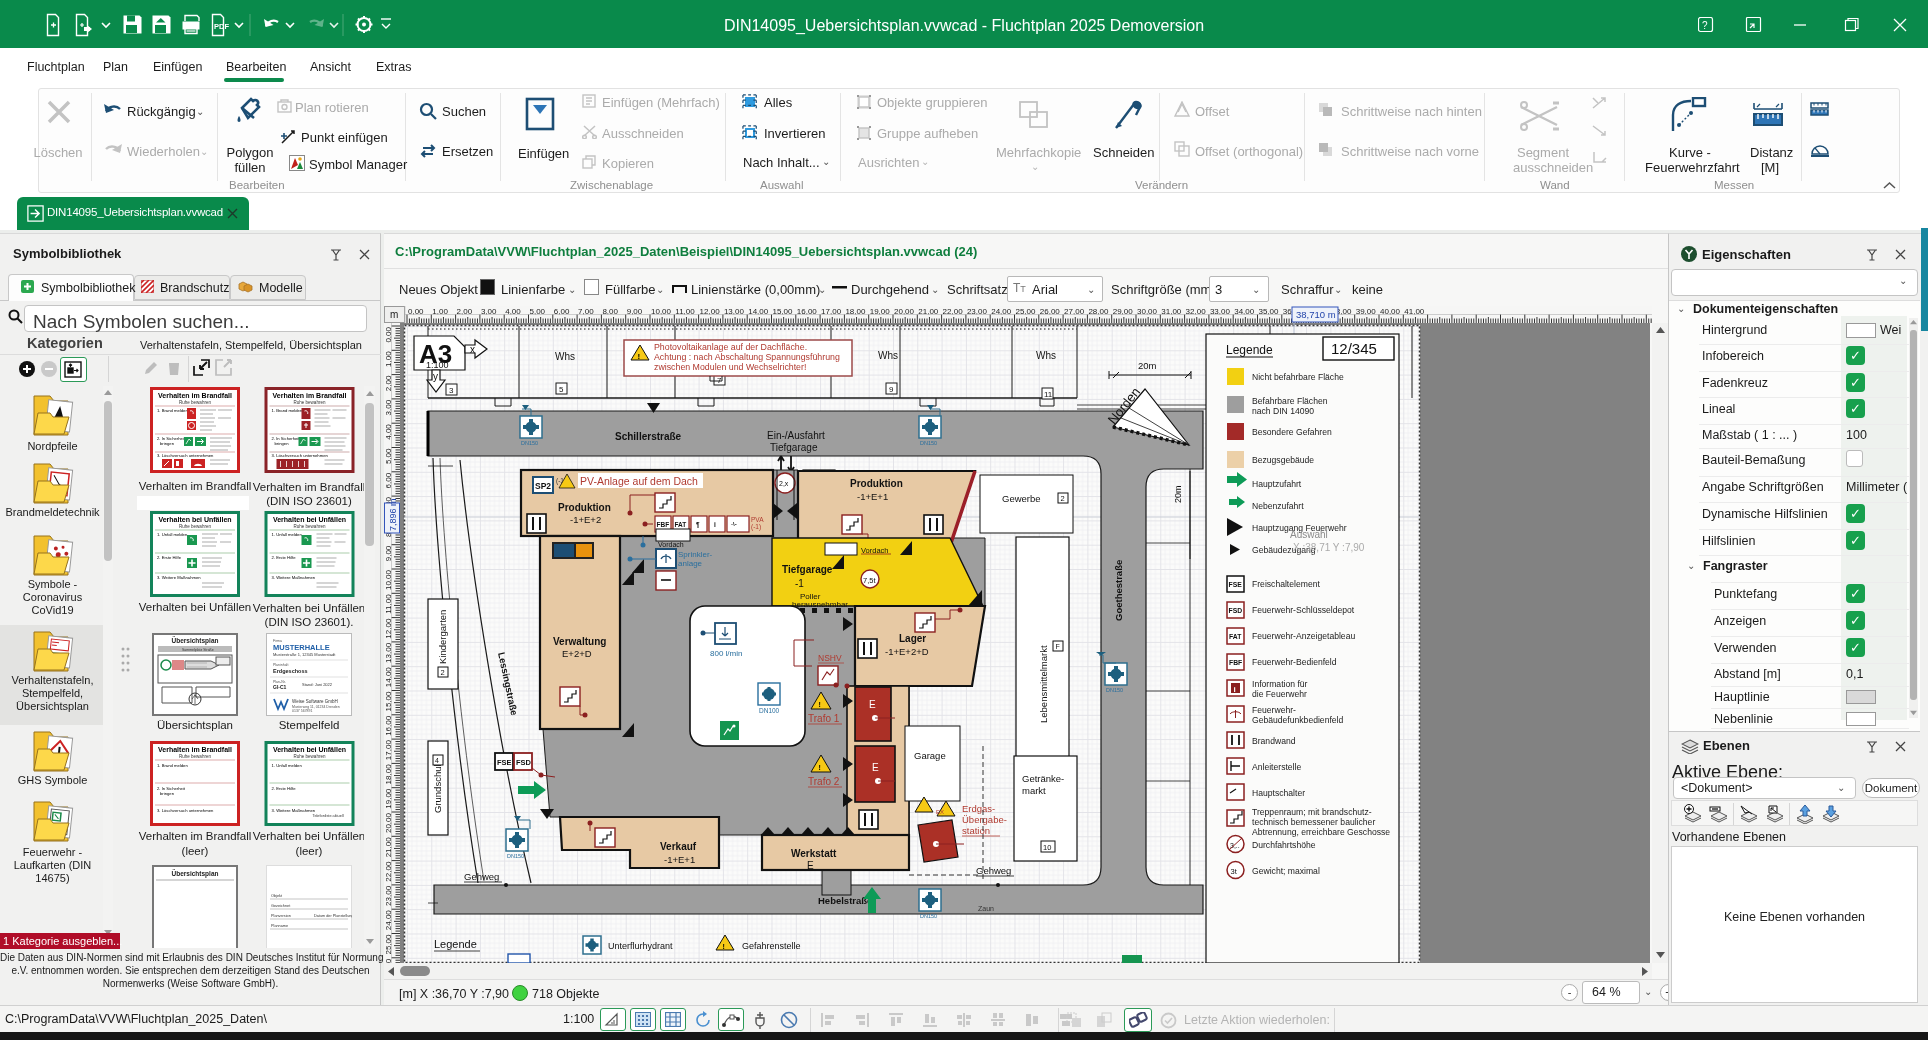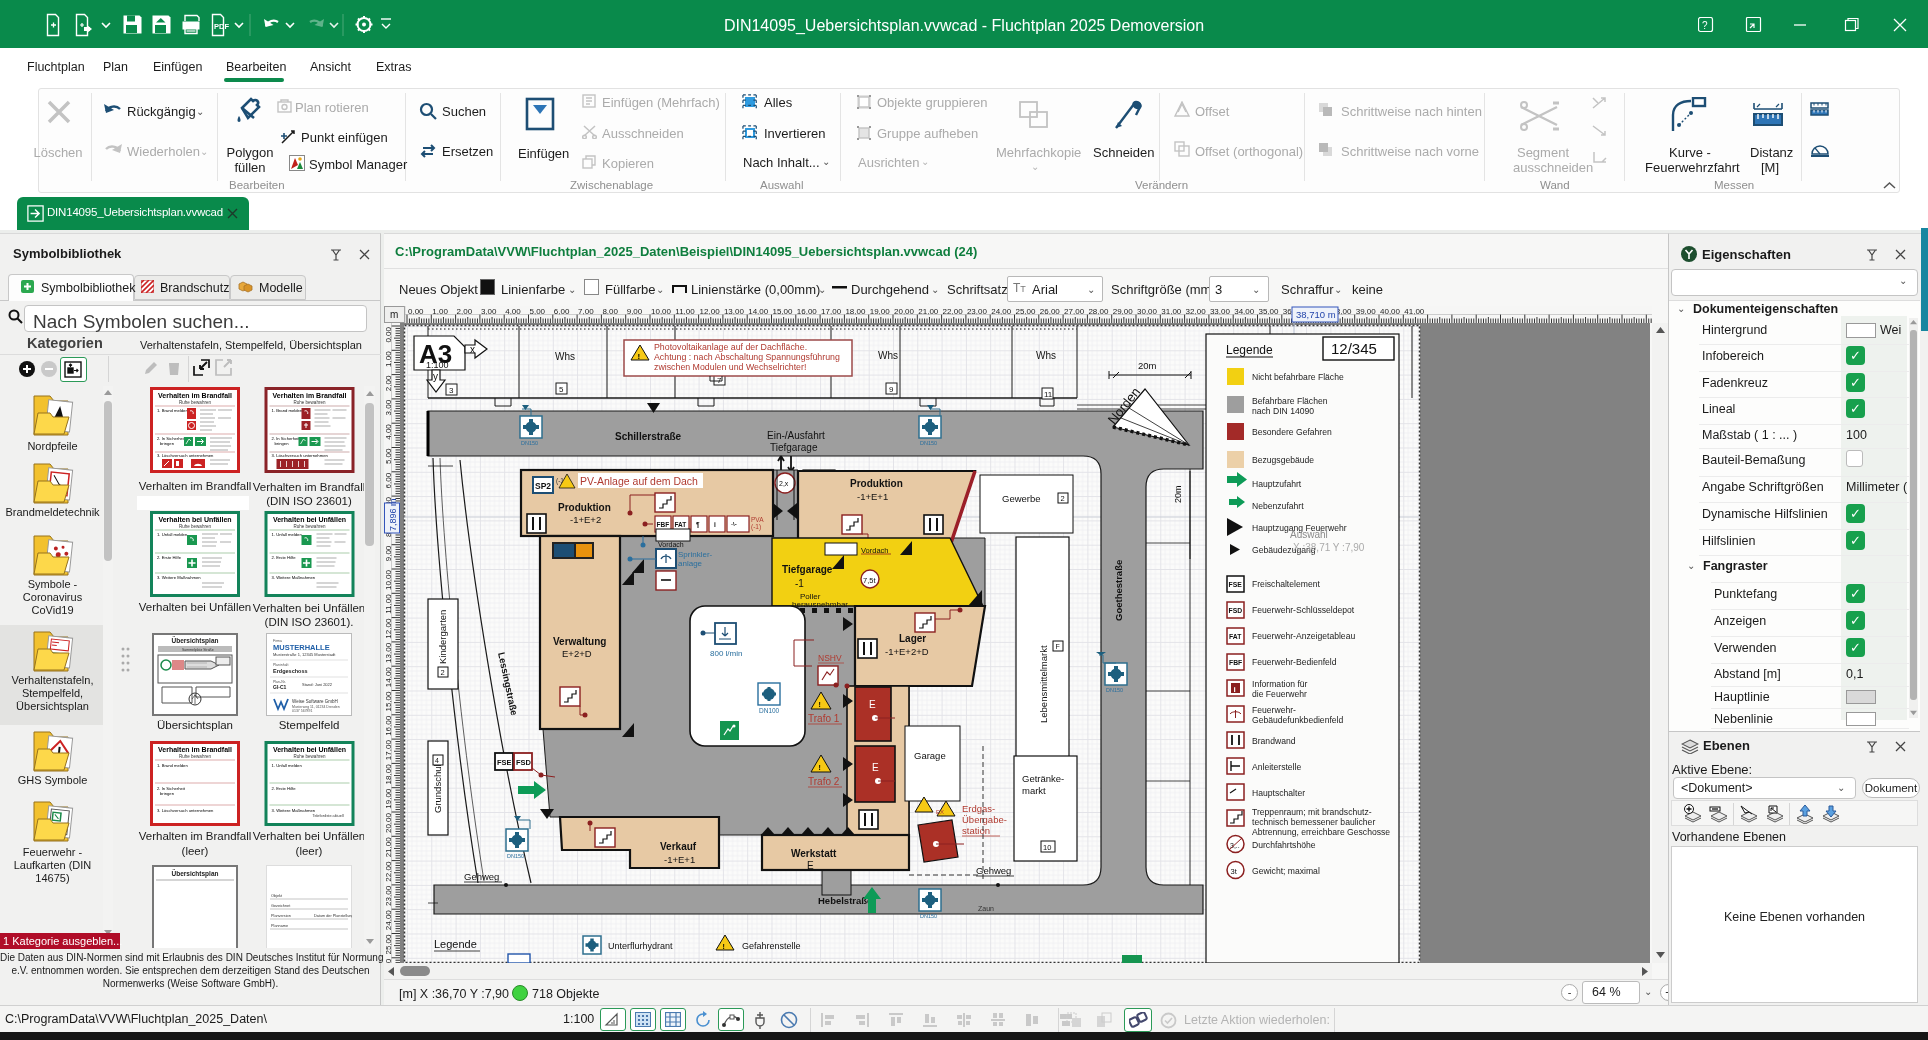--- a/index.html
+++ b/index.html
@@ -1415,21 +1415,21 @@
         <path d="M9 1L17 5L9 9L1 5Z" fill="#dcdcdc"></path>
         <path d="M1 8l8 4 8-4M1 11l8 4 8-4"></path>
       </svg>
     <div class="abs" style="left:34px;top:504px;font-size:13px;font-weight:bold;color:#1a1a1a">Ebenen</div>
     <svg class="abs" style="left:196px;top:506px" width="14" height="14" viewBox="0 0 14 14" fill="none" stroke="#444" stroke-width="1.2">
         <path d="M2 2h10M3.5 2l3.5 5 3.5-5M7 7v5M4.5 12h5"></path>
       </svg>
     <svg class="abs" style="left:226px;top:507px" width="11" height="11" viewBox="0 0 11 11" stroke="#444" stroke-width="1.3">
         <path d="M1 1l9 9M10 1l-9 9"></path>
       </svg>
-    <div class="abs" style="left:3px;top:528px;font-size:13px;color:#1a1a1a">Aktive Ebene:</div>
+    <div class="abs" style="left:3px;top:528px;font-size:18px;color:#1a1a1a">Aktive Ebene:</div>
     <div class="abs" style="left:4px;top:543px;width:183px;height:22px;background:#fff;border:1px solid #c4c4c4;border-radius:4px"></div>
     <div class="abs" style="left:12px;top:547px;font-size:12.5px;color:#1a1a1a">&lt;Dokument&gt;</div>
     <span class="rlab chev" style="left:168px;top:548px">⌄</span>
     <div class="abs" style="left:193px;top:544px;width:58px;height:20px;background:#fff;border:1px solid #bbb;border-radius:10px;text-align:center;font-size:11.5px;color:#1a1a1a;line-height:19px">Dokument</div>
     <div class="abs" style="left:2px;top:566px;width:247px;height:26px;background:#f6f6f5;border:1px solid #ddd"></div>
     <div id="layericons">
       <svg class="abs" style="left:14px;top:570px" width="21" height="20" viewBox="0 0 21 20">
           <path d="M10 8l8 4-8 4-8-4z" fill="#eee" stroke="#555"></path>
           <path d="M2 14l8 4 8-4" fill="none" stroke="#555"></path>
           <circle cx="6" cy="5" r="4.5" fill="#fff" stroke="#111"></circle>

